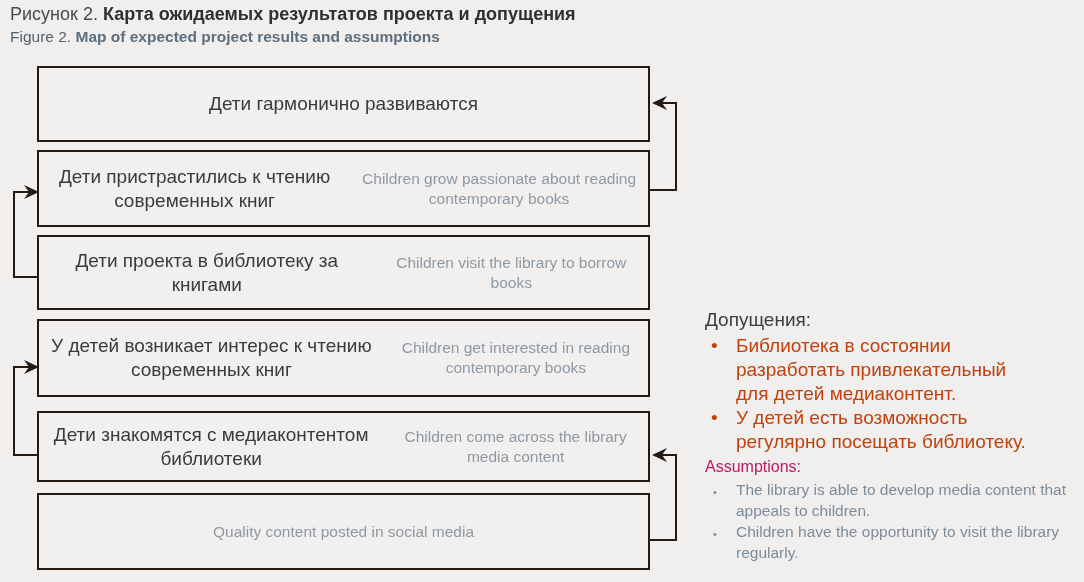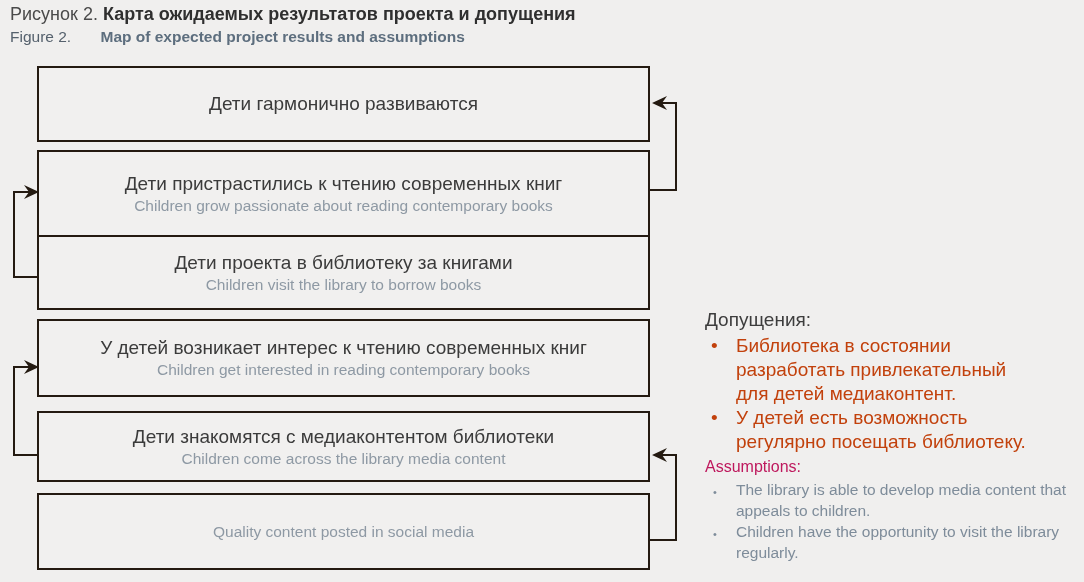--- a/index.html
+++ b/index.html
@@ -11,39 +11,39 @@
     background: #f0efee;
     font-family: "Liberation Sans", "DejaVu Sans", sans-serif;
     overflow: hidden;
   }
 
   
   .title-block { position: absolute; left: 10px; top: 2px; }
   .t-ru { font-size: 18px; line-height: 24px; color: #4a4a4a; }
   .t-ru-main { font-weight: bold; color: #2f2f2f; text-align: right; }
   .t-en { font-size: 15.5px; line-height: 21px; color: #55616d; }
-  .t-en-prefix { margin-right: 25px; }
+  .t-en-prefix { margin-right: 0; }
   .t-en-main { font-weight: bold; color: #5d6e7e; }
 
   
   .box {
     position: absolute;
     left: 37px;
     width: 613px;
     border: 2px solid #241a11;
     background: #f1f0ef;
     display: flex;
-    flex-direction: column;
+    flex-direction: row;
     align-items: center;
     justify-content: center;
   }
   .box-ru { font-size: 19px; line-height: 24px; color: #3b3b3b; text-align: center; }
   .box-en { font-size: 15.5px; line-height: 20px; color: #8e99a4; text-align: center; }
   .box1 { top: 66px;  height: 76px; }
-  .box2 { top: 150px; height: 87px; }
+  .box2 { top: 150px; height: 77px; }
   .box3 { top: 235px; height: 75px; }
   .box4 { top: 319px; height: 78px; }
   .box5 { top: 411px; height: 71px; }
   .box6 { top: 493px; height: 77px; }
 
   
   .connectors { position: absolute; left: 0; top: 0; pointer-events: none; }
   .conn { fill: none; stroke: #241a11; stroke-width: 2; }
   .arrowhead { fill: #241a11; stroke: none; }
 

